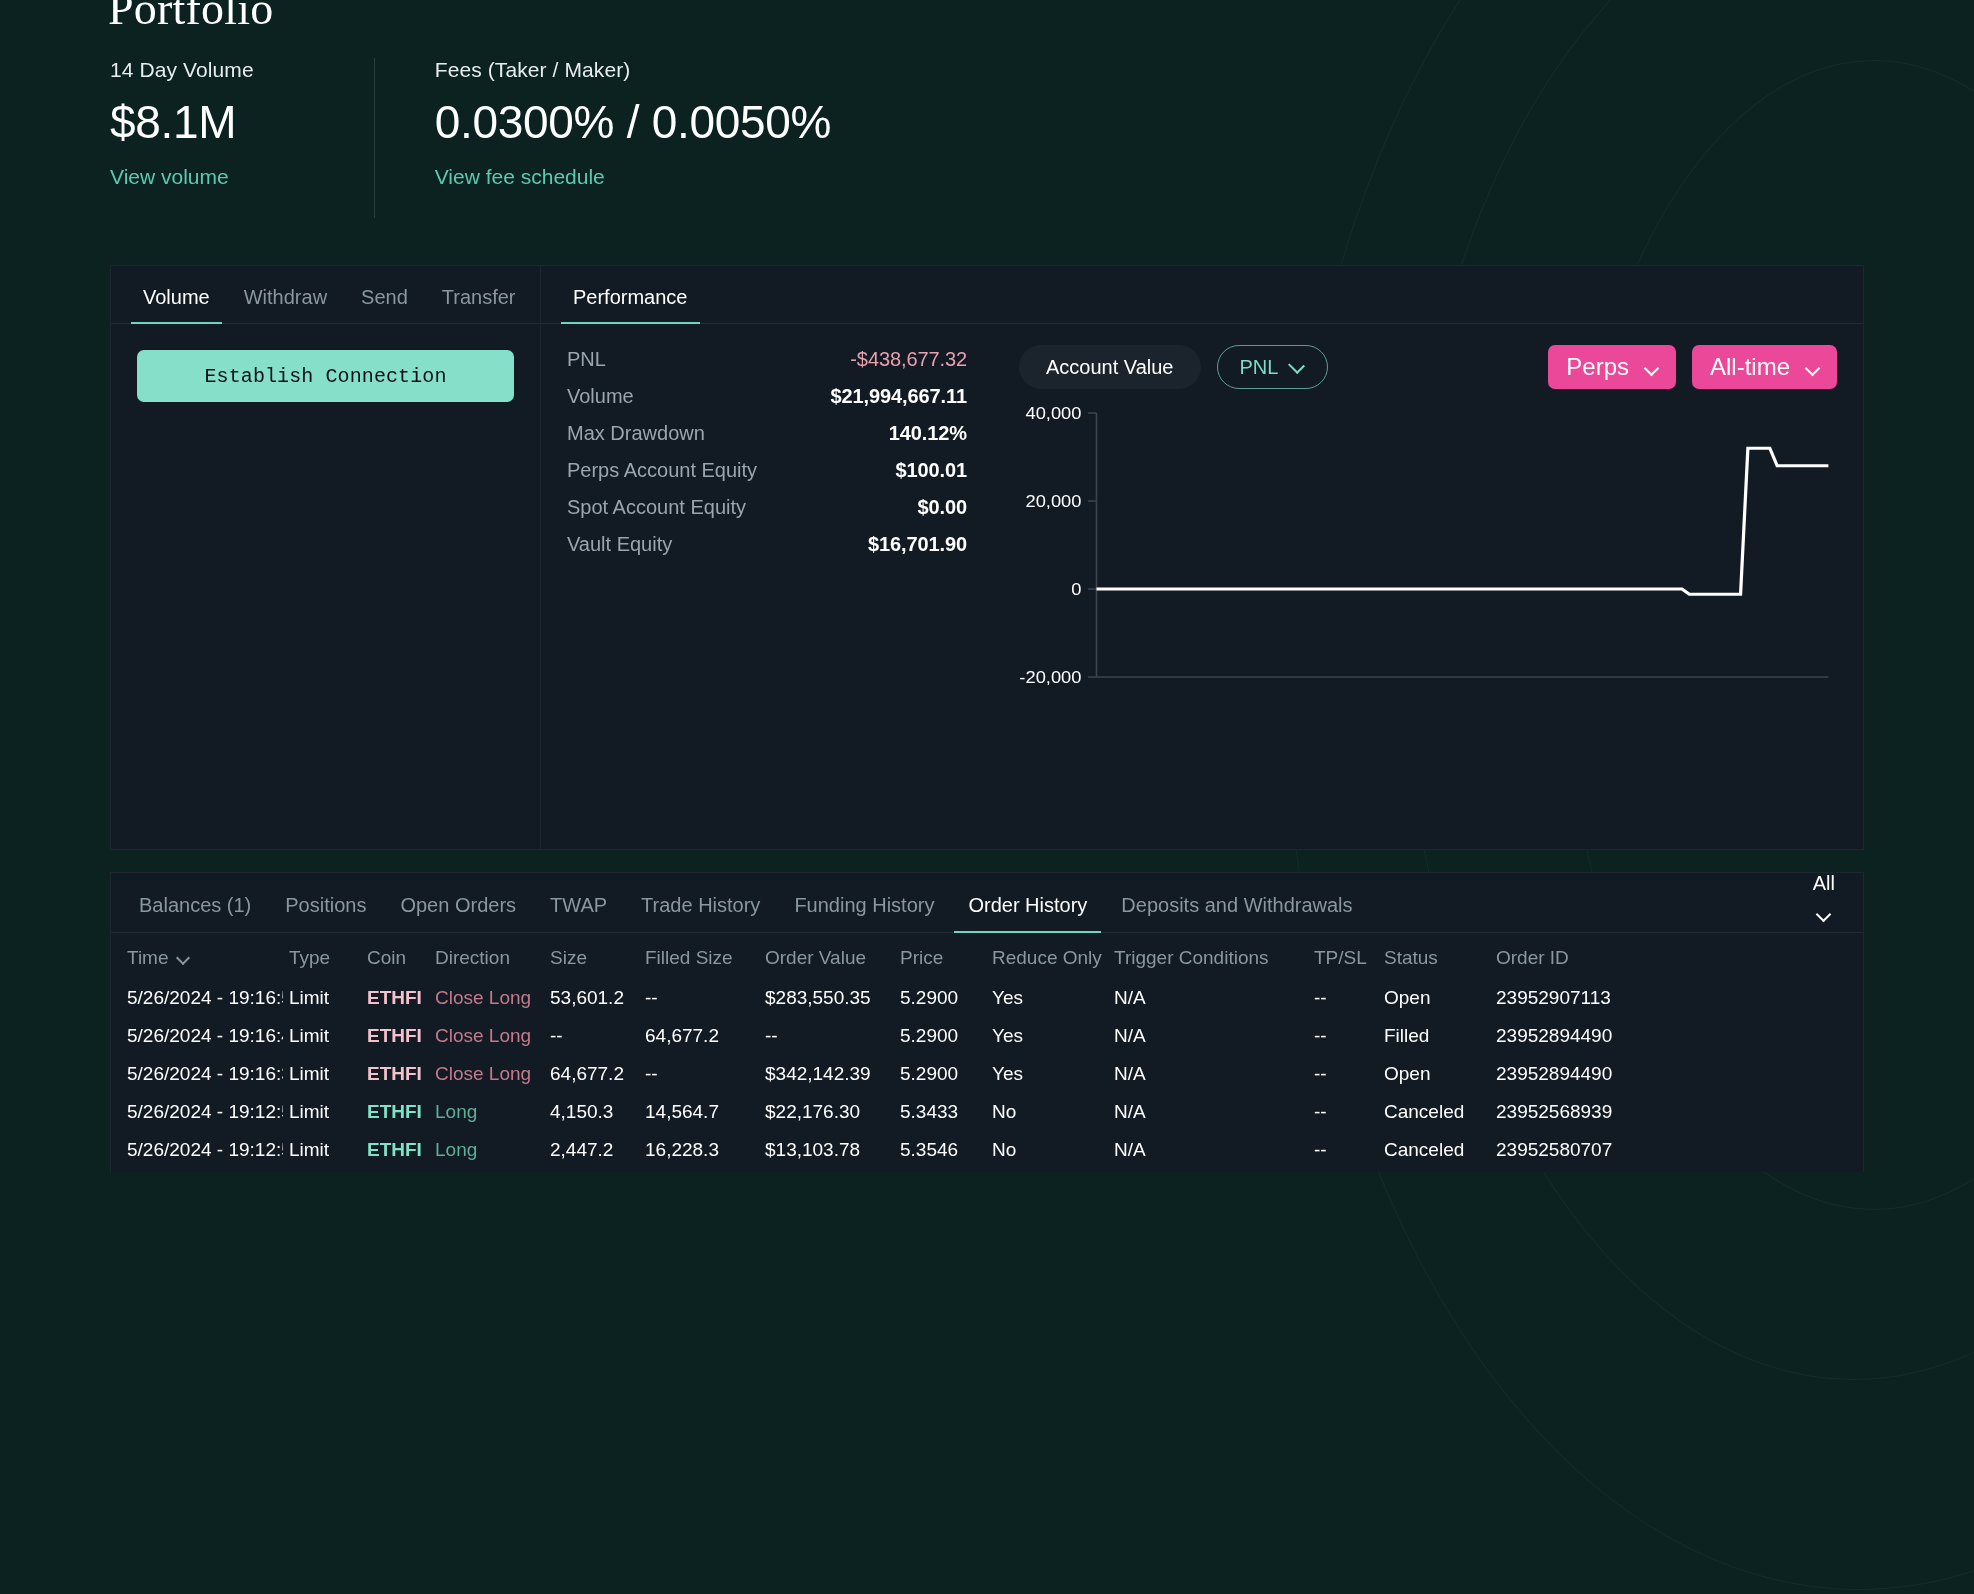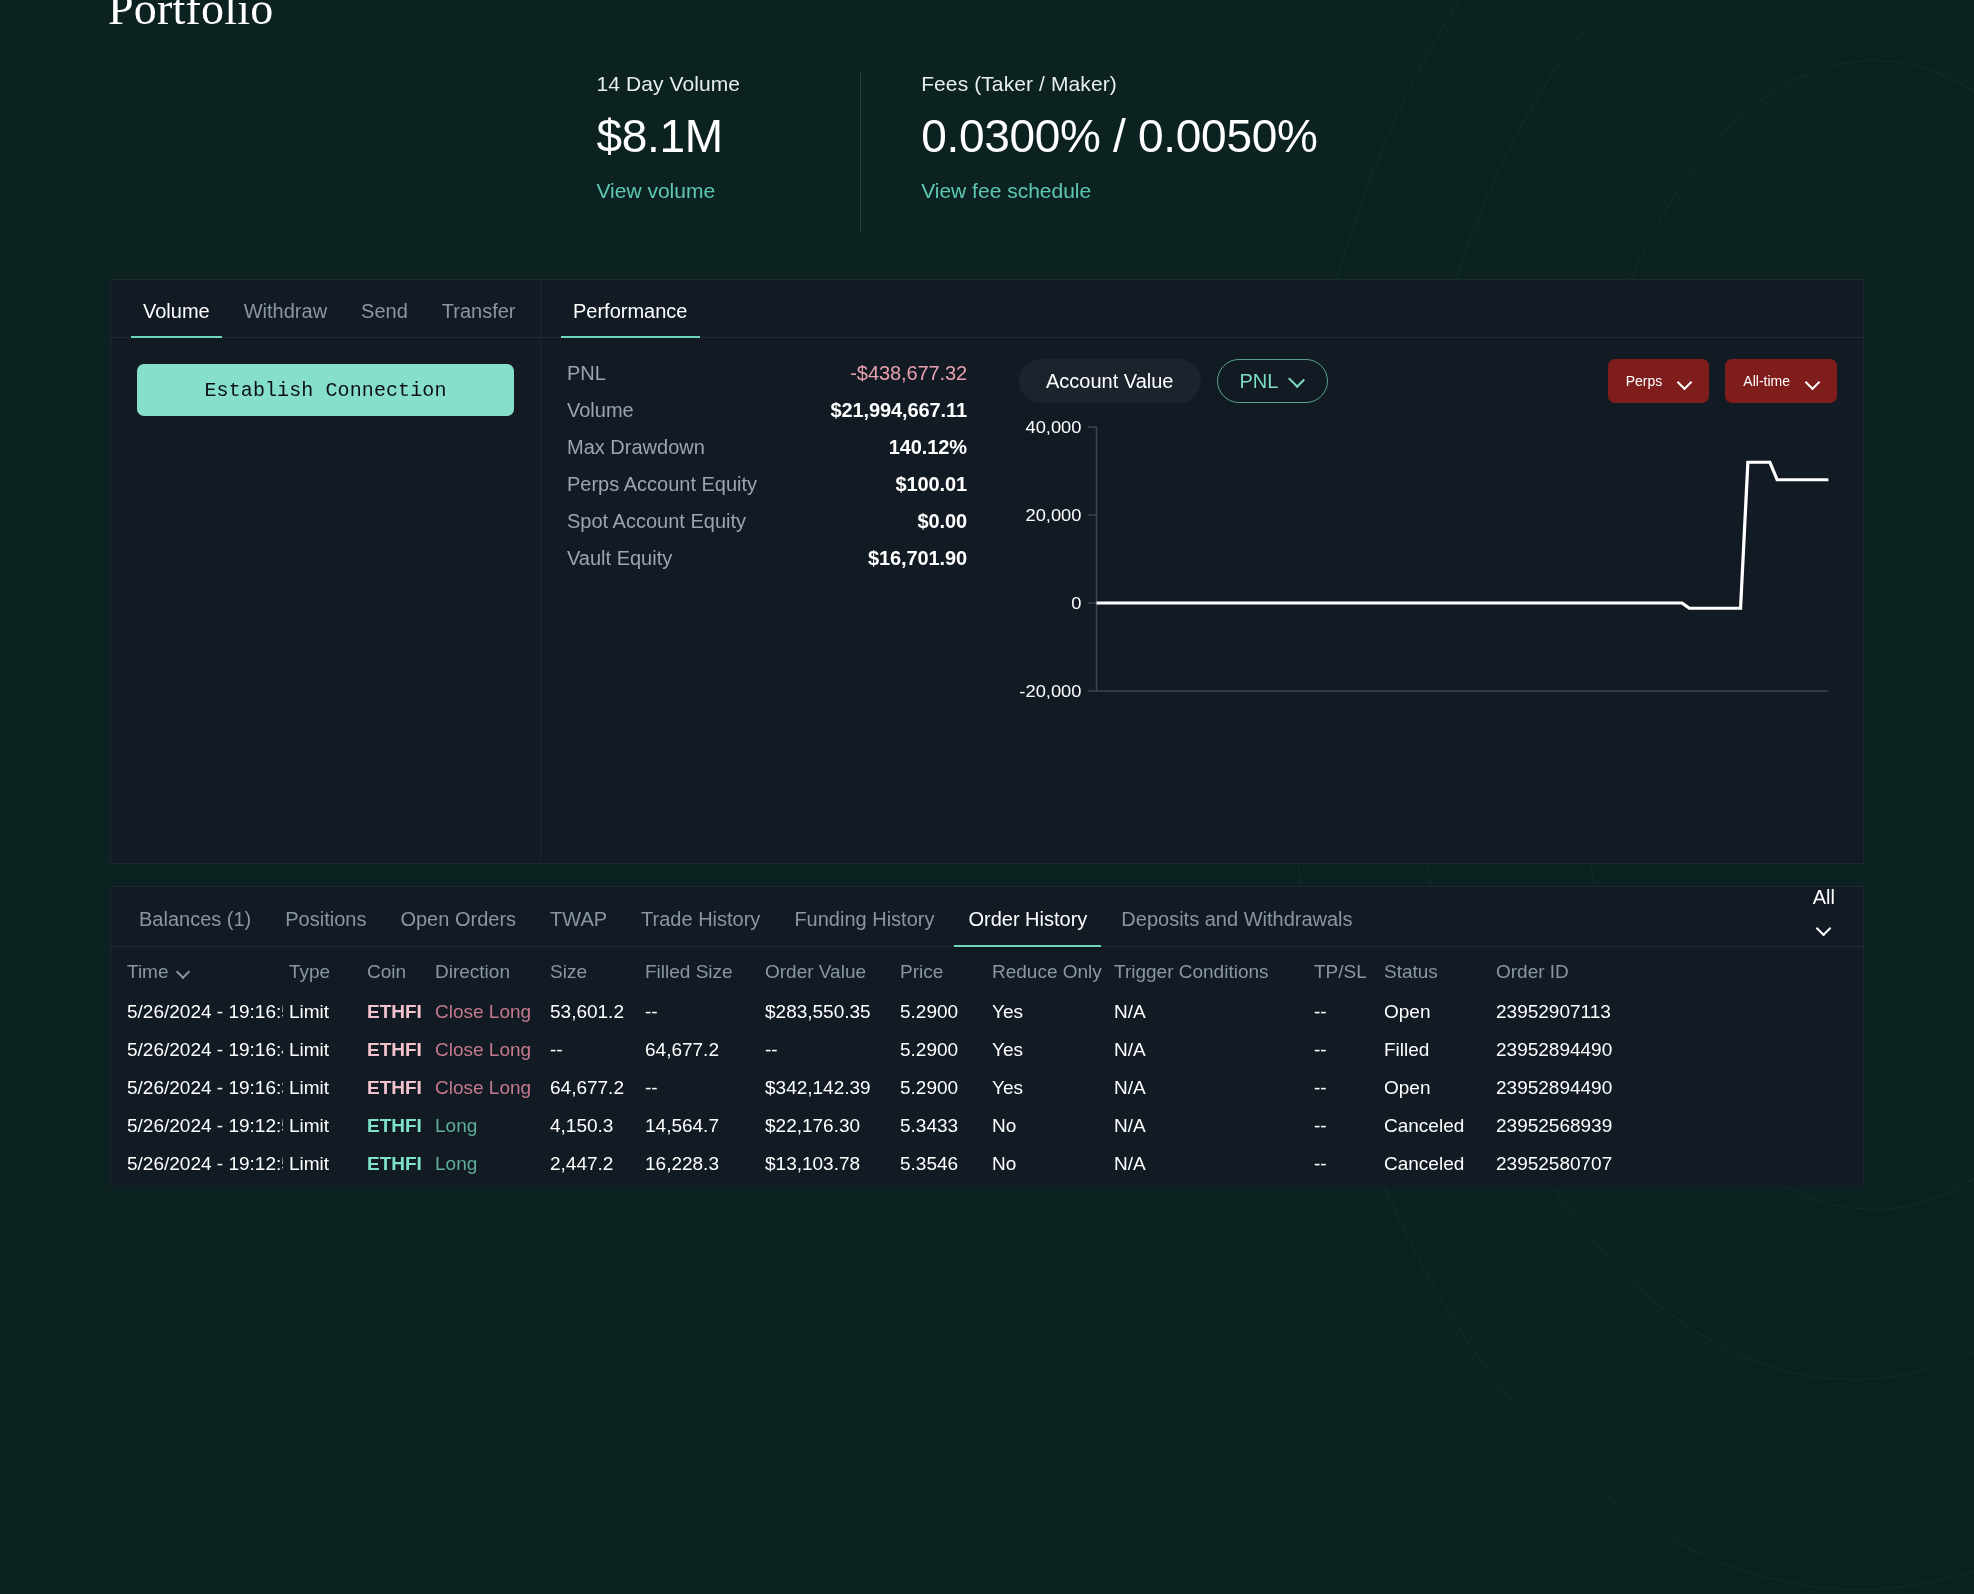--- a/index.html
+++ b/index.html
@@ -39,23 +39,22 @@
     color: #ffffff;
     margin-top: -18px;
     margin-left: -2px;
     height: 60px;
     overflow: hidden;
     letter-spacing: .2px;
   }
 
   .stats-row {
     display: flex;
-    margin-top: 30px;
+    margin-top: 16px;
     height: 160px;
-    justify-content: center;
   }
   .stat-block { padding-right: 60px; }
   .stat-block.second {
     border-left: 1px solid rgba(255,255,255,0.12);
     padding-left: 60px;
     margin-left: 60px;
   }
   .stat-label {
     font-size: 21px;
     color: #e8eded;
@@ -182,23 +181,23 @@
     border: 1px solid #5b9f8e;
     color: #7ddcc3;
     margin-left: 16px;
     padding: 0 22px;
   }
   .spacer { flex: 1; }
   .dd {
     height: 44px;
     padding: 0 18px;
     border-radius: 7px;
-    background: #7f1d1d;
-    color: #ffffff;
-    font-size: 14px;
+    background: #ec4899;
+    color: #ffffff;
+    font-size: 24px;
     display: flex;
     align-items: center;
     gap: 16px;
     cursor: pointer;
     margin-left: 16px;
     white-space: nowrap;
   }
   .chev {
     width: 13px; height: 8px;
     position: relative;

